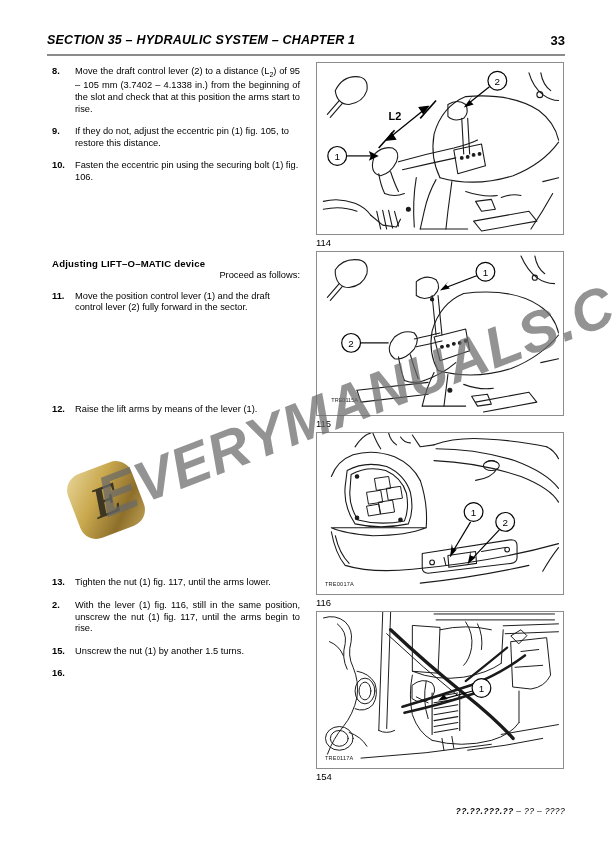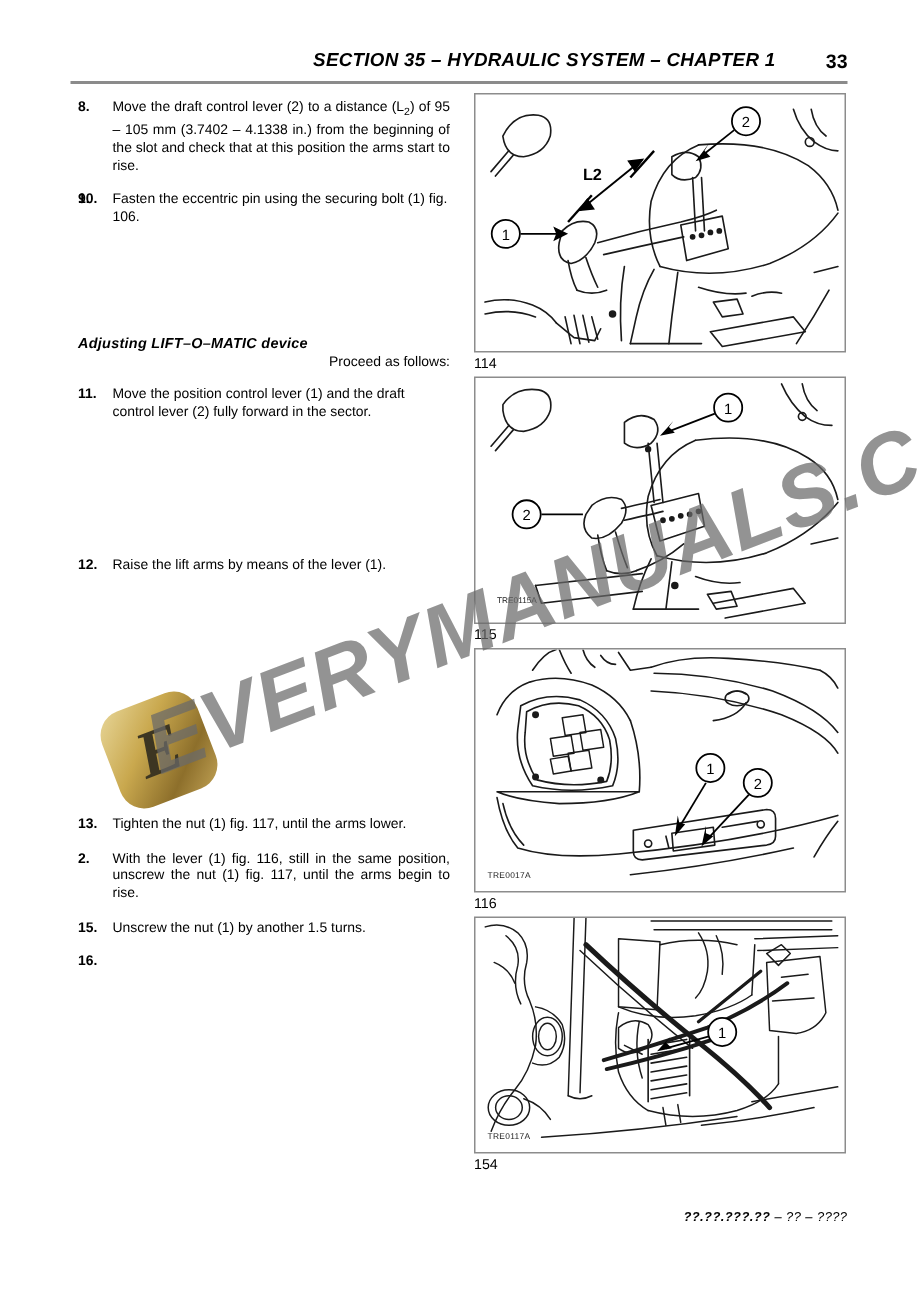--- a/index.html
+++ b/index.html
@@ -29,21 +29,21 @@
     left: 47px;
     top: 33px;
     width: 518px;
     height: 24px;
   }
   .header-title {
     position: absolute;
     left: 0;
     top: 0;
     width: 470px;
-    text-align: right;
+    text-align: left;
     font-size: 12.5px;
     font-style: italic;
     font-weight: bold;
     letter-spacing: 0.2px;
     white-space: nowrap;
   }
   .header-page {
     position: absolute;
     right: 0;
     top: 0;
@@ -86,21 +86,20 @@
     font-size: 7px;
     vertical-align: sub;
   }
 
   .section-head {
     margin-top: 3px;
     margin-bottom: 1px;
     font-size: 9.6px;
     font-weight: bold;
     letter-spacing: 0.2px;
-    font-style: italic;
   }
   .section-sub {
     font-size: 9.3px;
     margin-bottom: 11px;
     text-align: right;
   }
 
   .gap-a { height: 60px; }
   .gap-b { height: 79px; }
   .gap-c { height: 151px; }
@@ -207,20 +206,21 @@
   <div class="header-rule"></div>
 
   <div class="textcol">
 
     <div class="step">
       <span class="num">8.</span><span>Move the draft control lever (2) to a distance (L</span><span class="sub">2</span><span>) of 95 – 105 mm (3.7402 – 4.1338 in.) from the beginning of the slot and check that at this position the arms start to rise.</span>
     </div>
 
     <div class="step nojust">
       <span class="num">9.</span>
+      <span>If they do not, adjust the eccentric pin (1) fig. 105, to restore this distance.</span>
     </div>
 
     <div class="step nojust">
       <span class="num">10.</span>
       <span>Fasten the eccentric pin using the securing bolt (1) fig. 106.</span>
     </div>
 
     <div class="gap-a"></div>
 
     <div class="section-head">Adjusting  LIFT–O–MATIC device</div>

